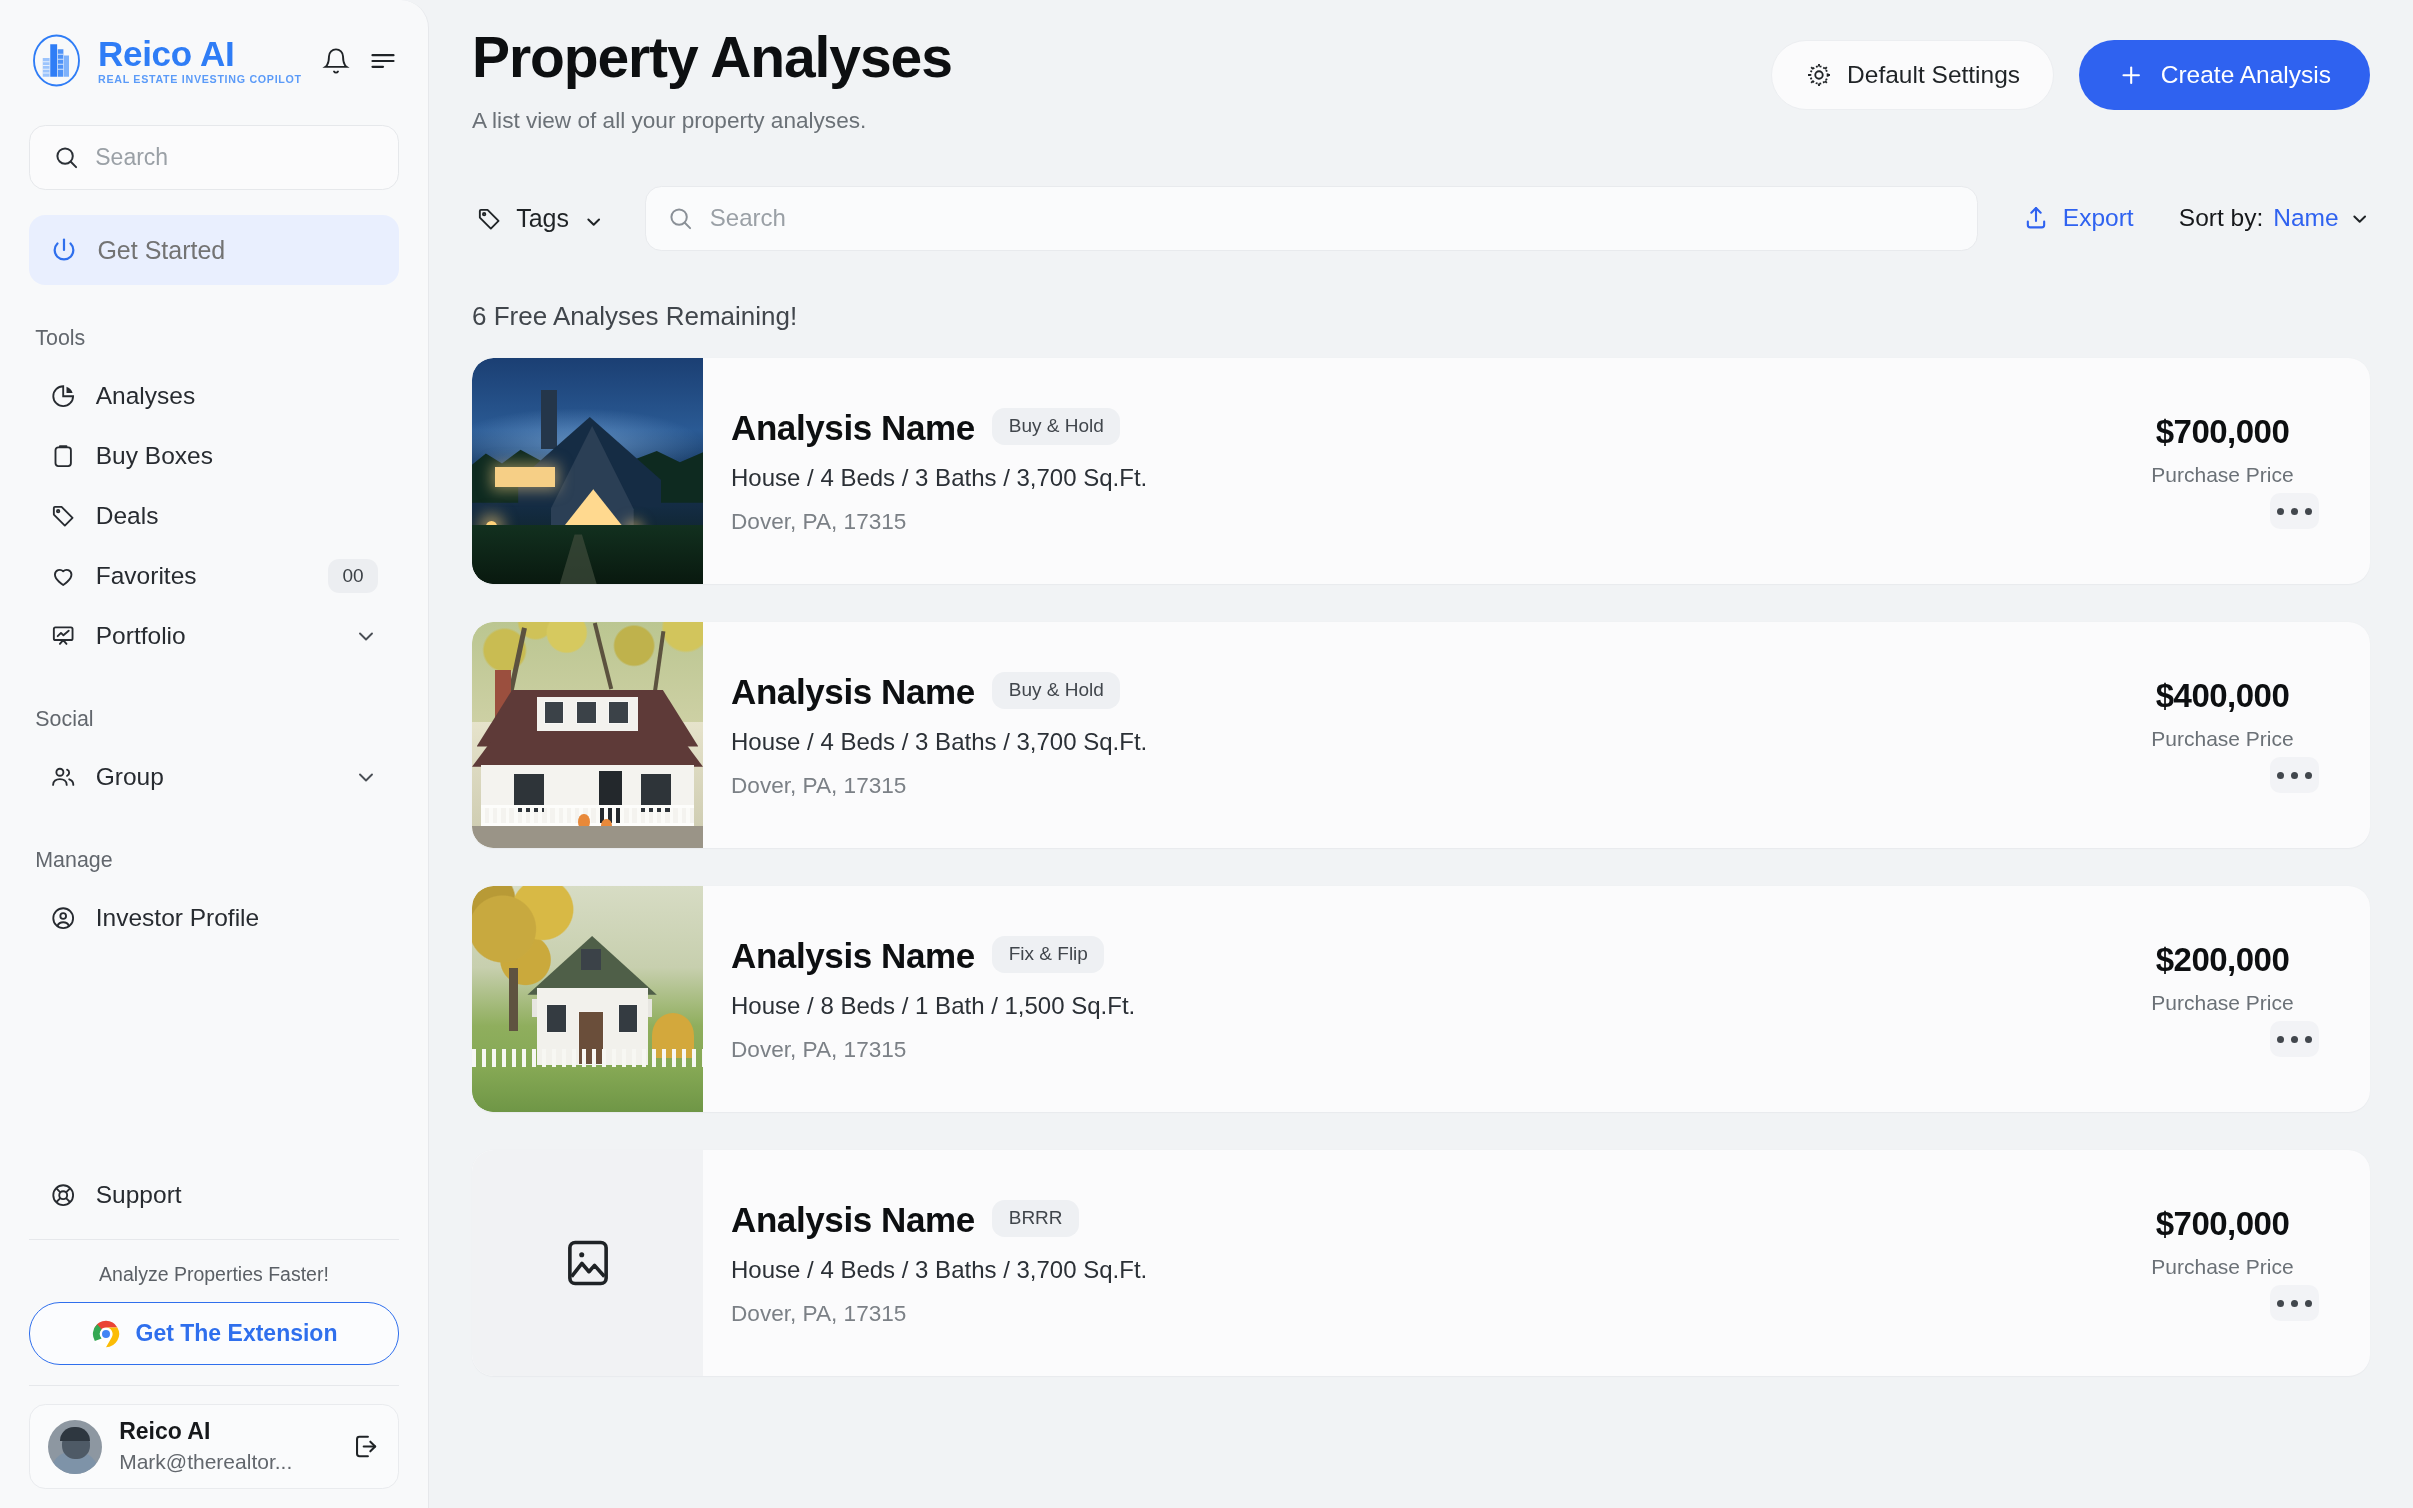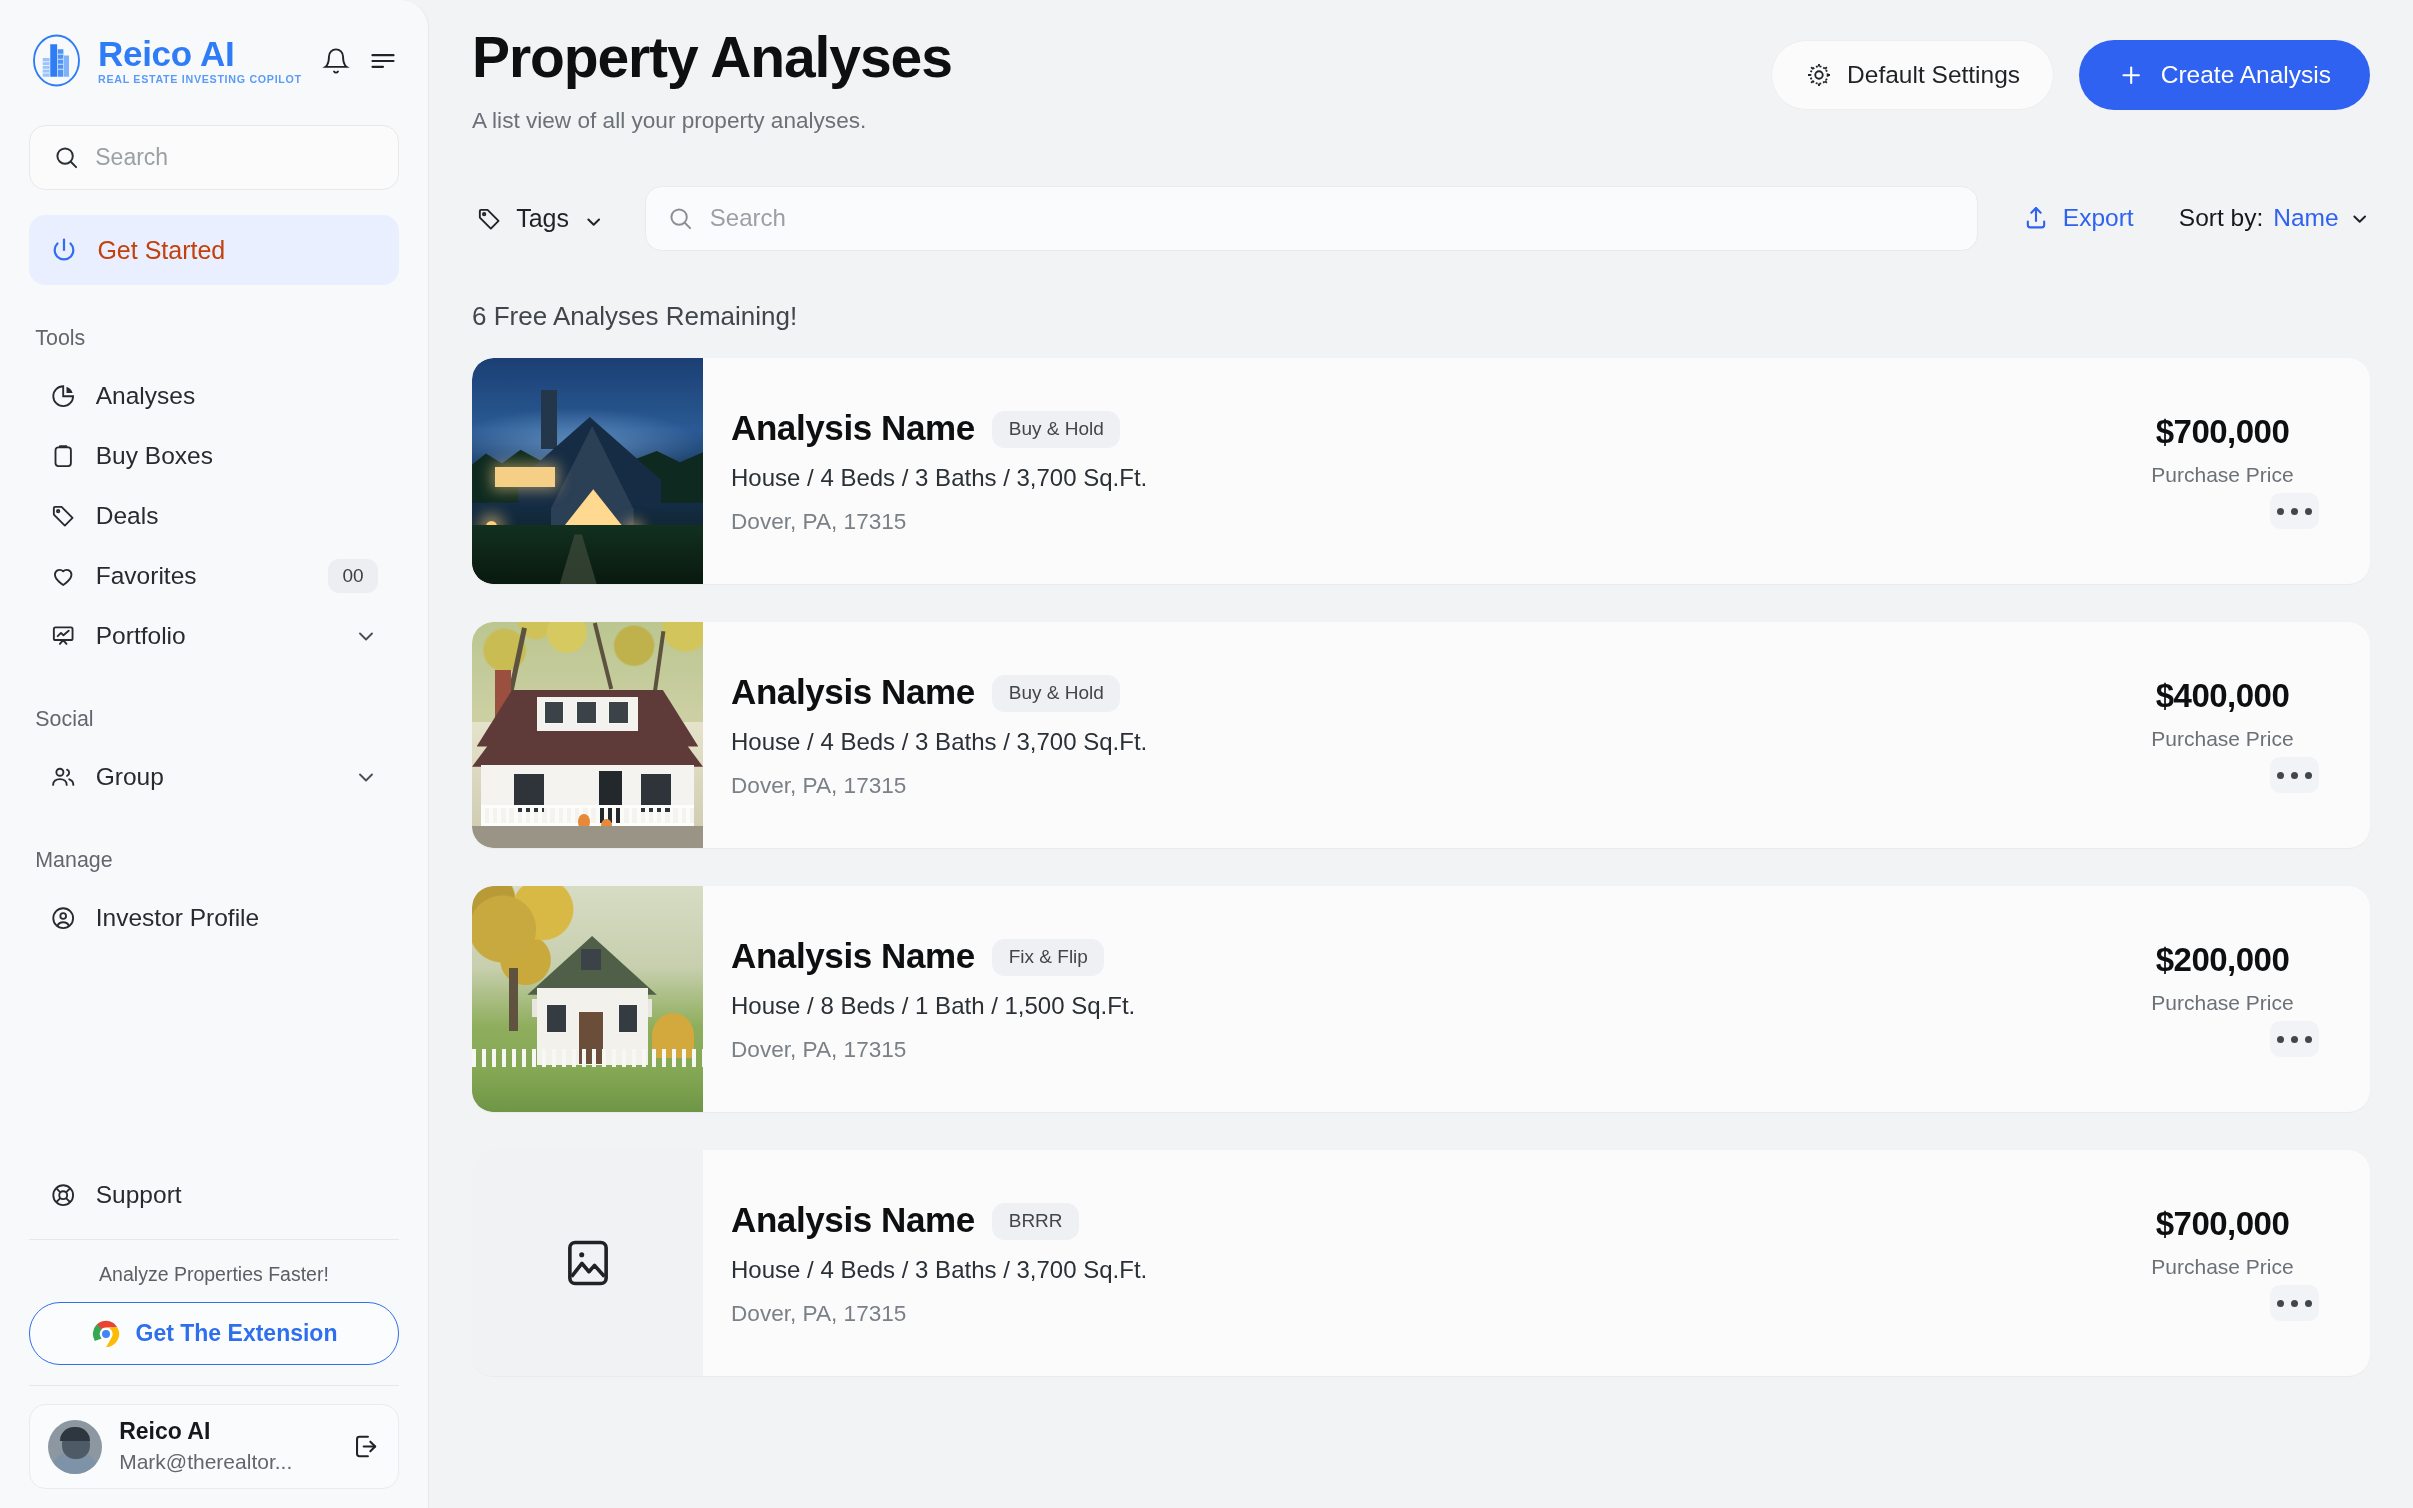--- a/index.html
+++ b/index.html
@@ -58,21 +58,21 @@
 
   .nav-primary {
     margin-top: 25px;
     height: 70px;
     background: #e9effe;
     border-radius: 16.3px;
     display: flex; align-items: center;
     padding: 0 21.4px; gap: 19px;
     cursor: pointer;
   }
-  .nav-primary .lbl { font-size: 25px; color: #c2410c; font-weight: 500; }
+  .nav-primary .lbl { font-size: 25px; color: #737373; font-weight: 500; }
 
   .sec-label {
     font-size: 21.4px; color: #62676d; font-weight: 400;
     margin: 41px 0 0 6.3px;
   }
   .nav-item {
     height: 60px; display: flex; align-items: center;
     padding: 0 21.4px; gap: 19px; border-radius: 14px;
     cursor: pointer;
   }
@@ -189,21 +189,21 @@
     box-shadow: 0 0.6px 1.3px rgba(16,24,40,0.04);
   }
   .thumb {
     width: 231px; flex: 0 0 231px; height: 226px;
     border-radius: 21.4px 0 0 21.4px; overflow: hidden;
     position: relative; background: #f1f2f4;
   }
   .thumb.placeholder { display: flex; align-items: center; justify-content: center; }
   .card-body { flex: 1; display: flex; align-items: center; padding: 0 28px; }
   .card-info { flex: 1; }
-  .title-row { display: flex; align-items: flex-end; gap: 17.6px; }
+  .title-row { display: flex; align-items: flex-start; gap: 17.6px; }
   .an-name { font-size: 35px; font-weight: 700; color: #0d0f11; letter-spacing: -0.4px; }
   .badge {
     background: #eef0f3; color: #41464c;
     font-size: 19px; border-radius: 12.6px; padding: 7.5px 16.3px;
     white-space: nowrap;
   }
   .specs { font-size: 24px; color: #2b3036; margin-top: 16.3px; }
   .addr { font-size: 22.6px; color: #7b8086; margin-top: 16.3px; }
   .card-right { width: 239px; flex: 0 0 239px; text-align: center; position: relative; align-self: stretch; padding-top: 55px; }
   .price { font-size: 33px; font-weight: 700; color: #0d0f11; letter-spacing: -0.5px; }

